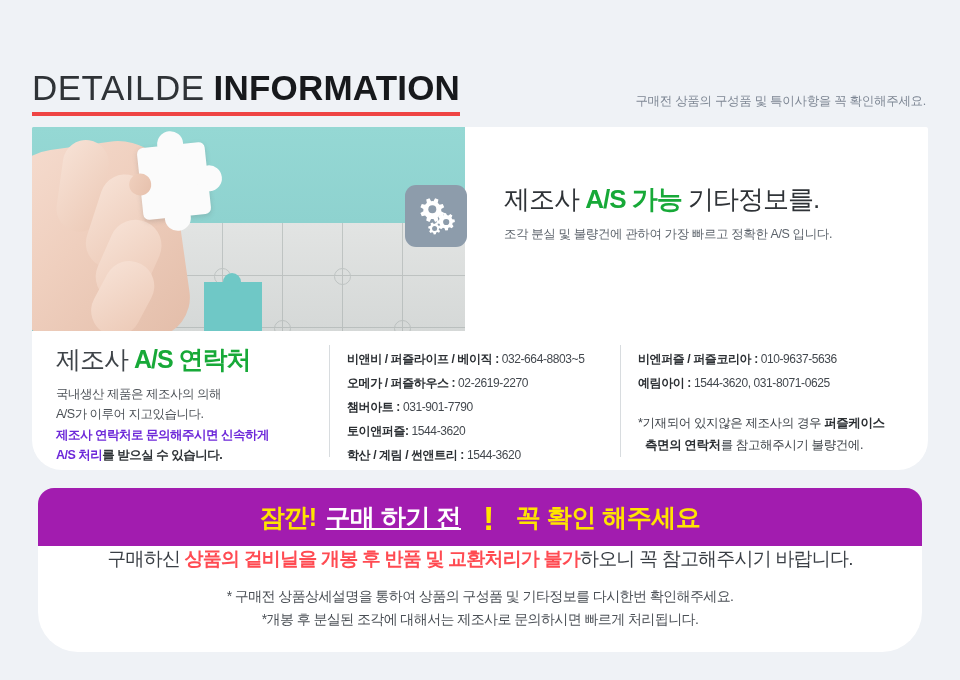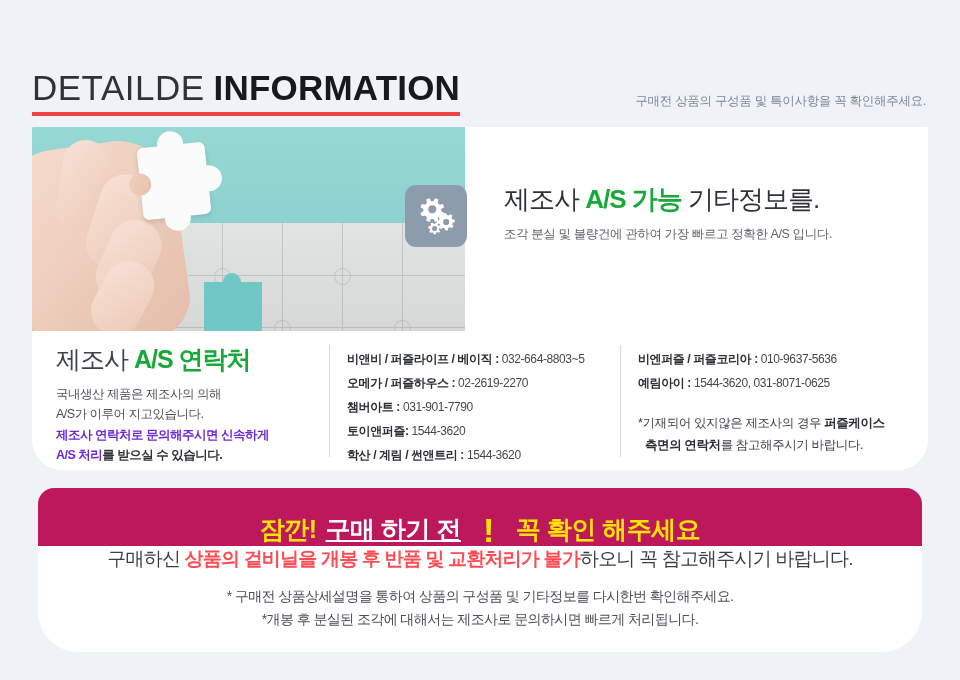--- a/index.html
+++ b/index.html
@@ -313,24 +313,24 @@
   .note b { font-weight: 700; color: #2b2f33; }
   .note .indent { display: inline-block; padding-left: 7px; }
 
   
   .banner {
     position: absolute;
     left: 38px;
     top: 488px;
     width: 884px;
     height: 58px;
-    background: #be185d;
+    background: #a21caf;
     border-radius: 16px 16px 0 0;
     display: flex;
-    align-items: flex-end;
+    align-items: center;
     justify-content: center;
   }
   .banner-text {
     font-size: 25px;
     font-weight: 700;
     letter-spacing: -0.5px;
     white-space: nowrap;
     display: flex;
     align-items: center;
     gap: 0;
@@ -491,21 +491,21 @@
         <div class="phone-line">
           <span class="brand">비엔퍼즐 / 퍼즐코리아 :</span>
           <span class="num">010-9637-5636</span>
         </div>
         <div class="phone-line">
           <span class="brand">예림아이 :</span>
           <span class="num">1544-3620, 031-8071-0625</span>
         </div>
         <div class="note">
           <span>*기재되어 있지않은 제조사의 경우 </span><b>퍼즐케이스</b><br>
-          <span class="indent"><b>측면의 연락처</b><span>를 참고해주시기 바랍니다.</span></span>
+          <span class="indent"><b>측면의 연락처</b><span>를 참고해주시기 불량건에.</span></span>
         </div>
       </div>
     </div>
   </div>
 
   <div class="banner">
     <div class="banner-text">
       <span class="y">잠깐!</span>
       <span class="w">구매 하기 전</span>
       <span class="bang">!</span>

